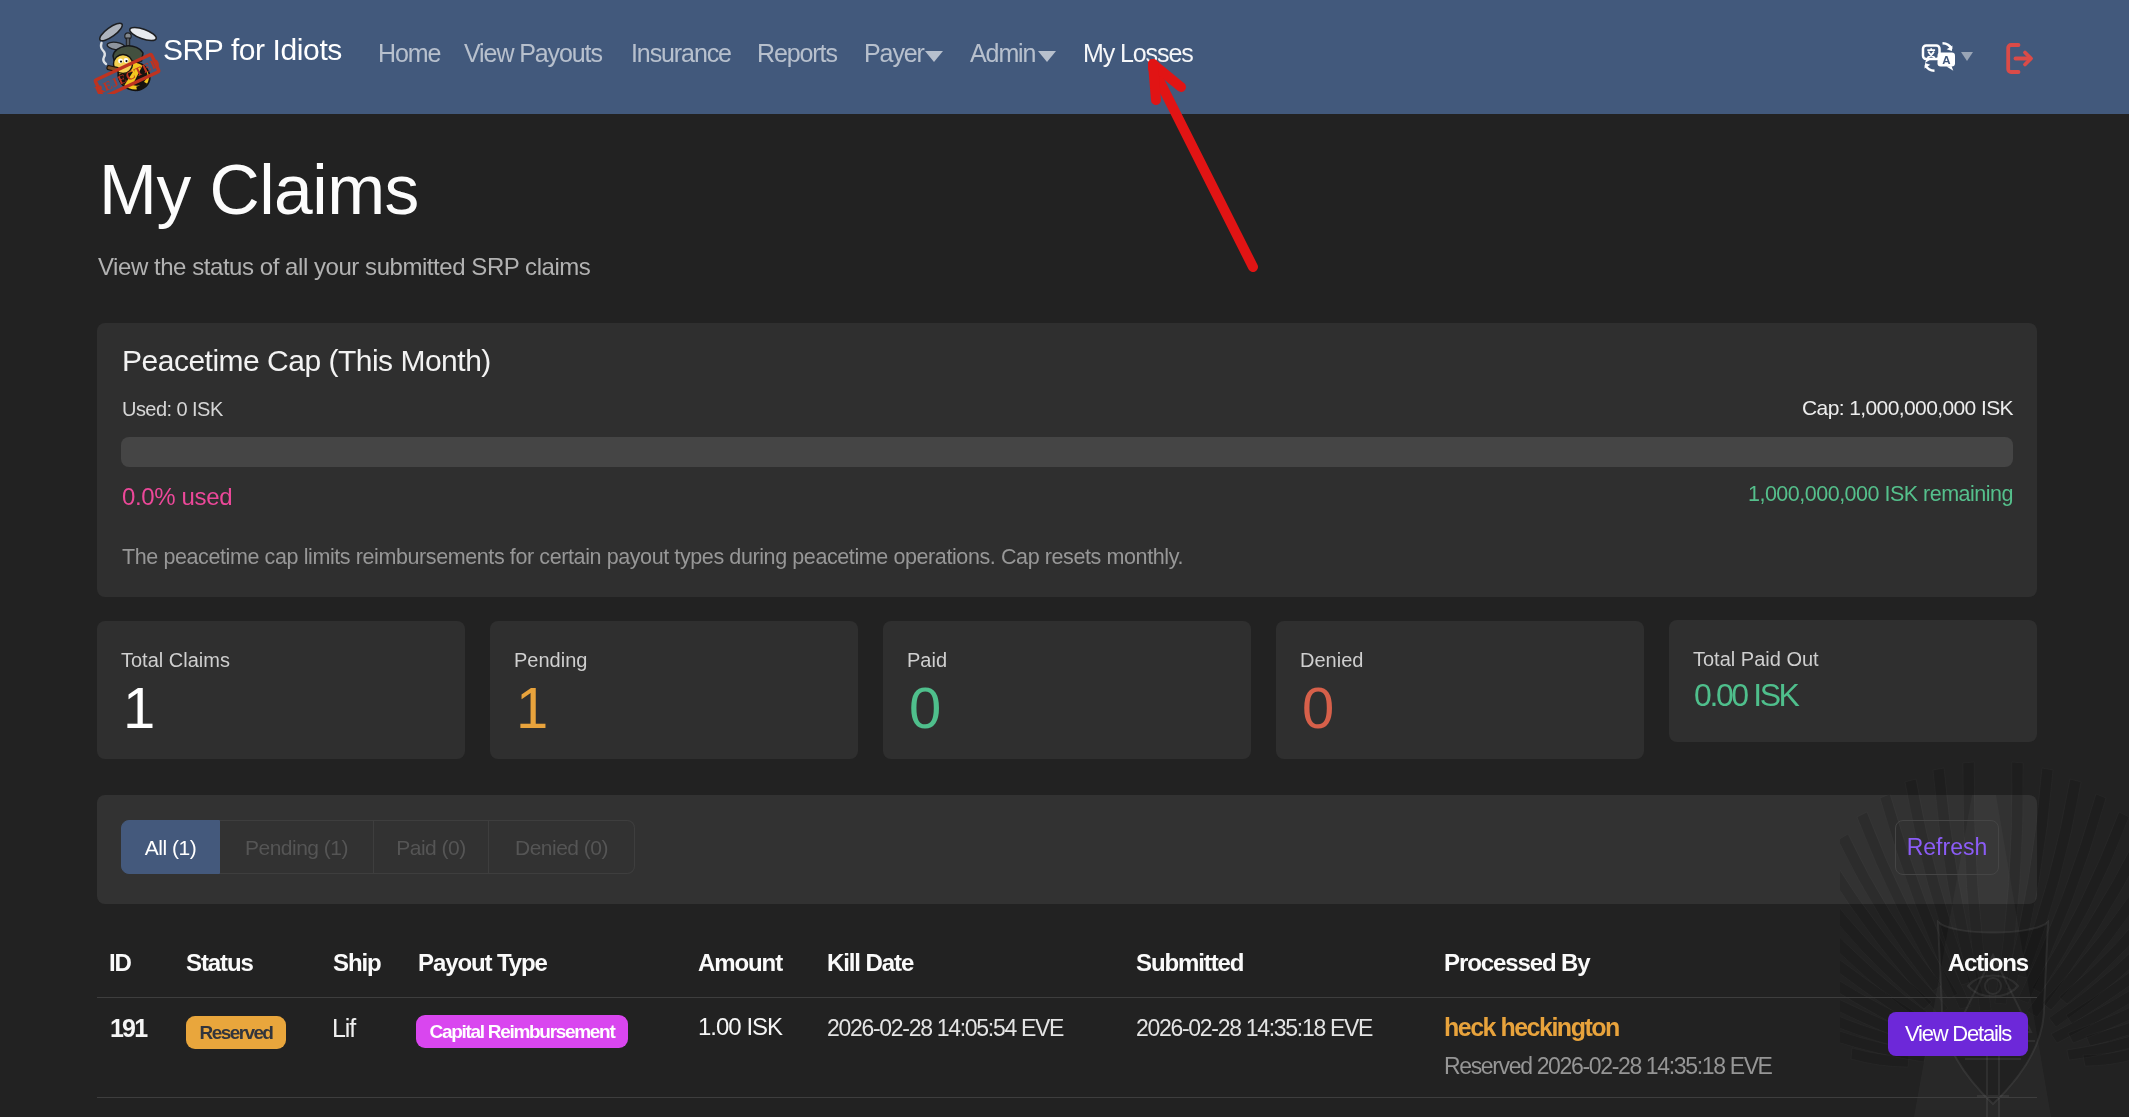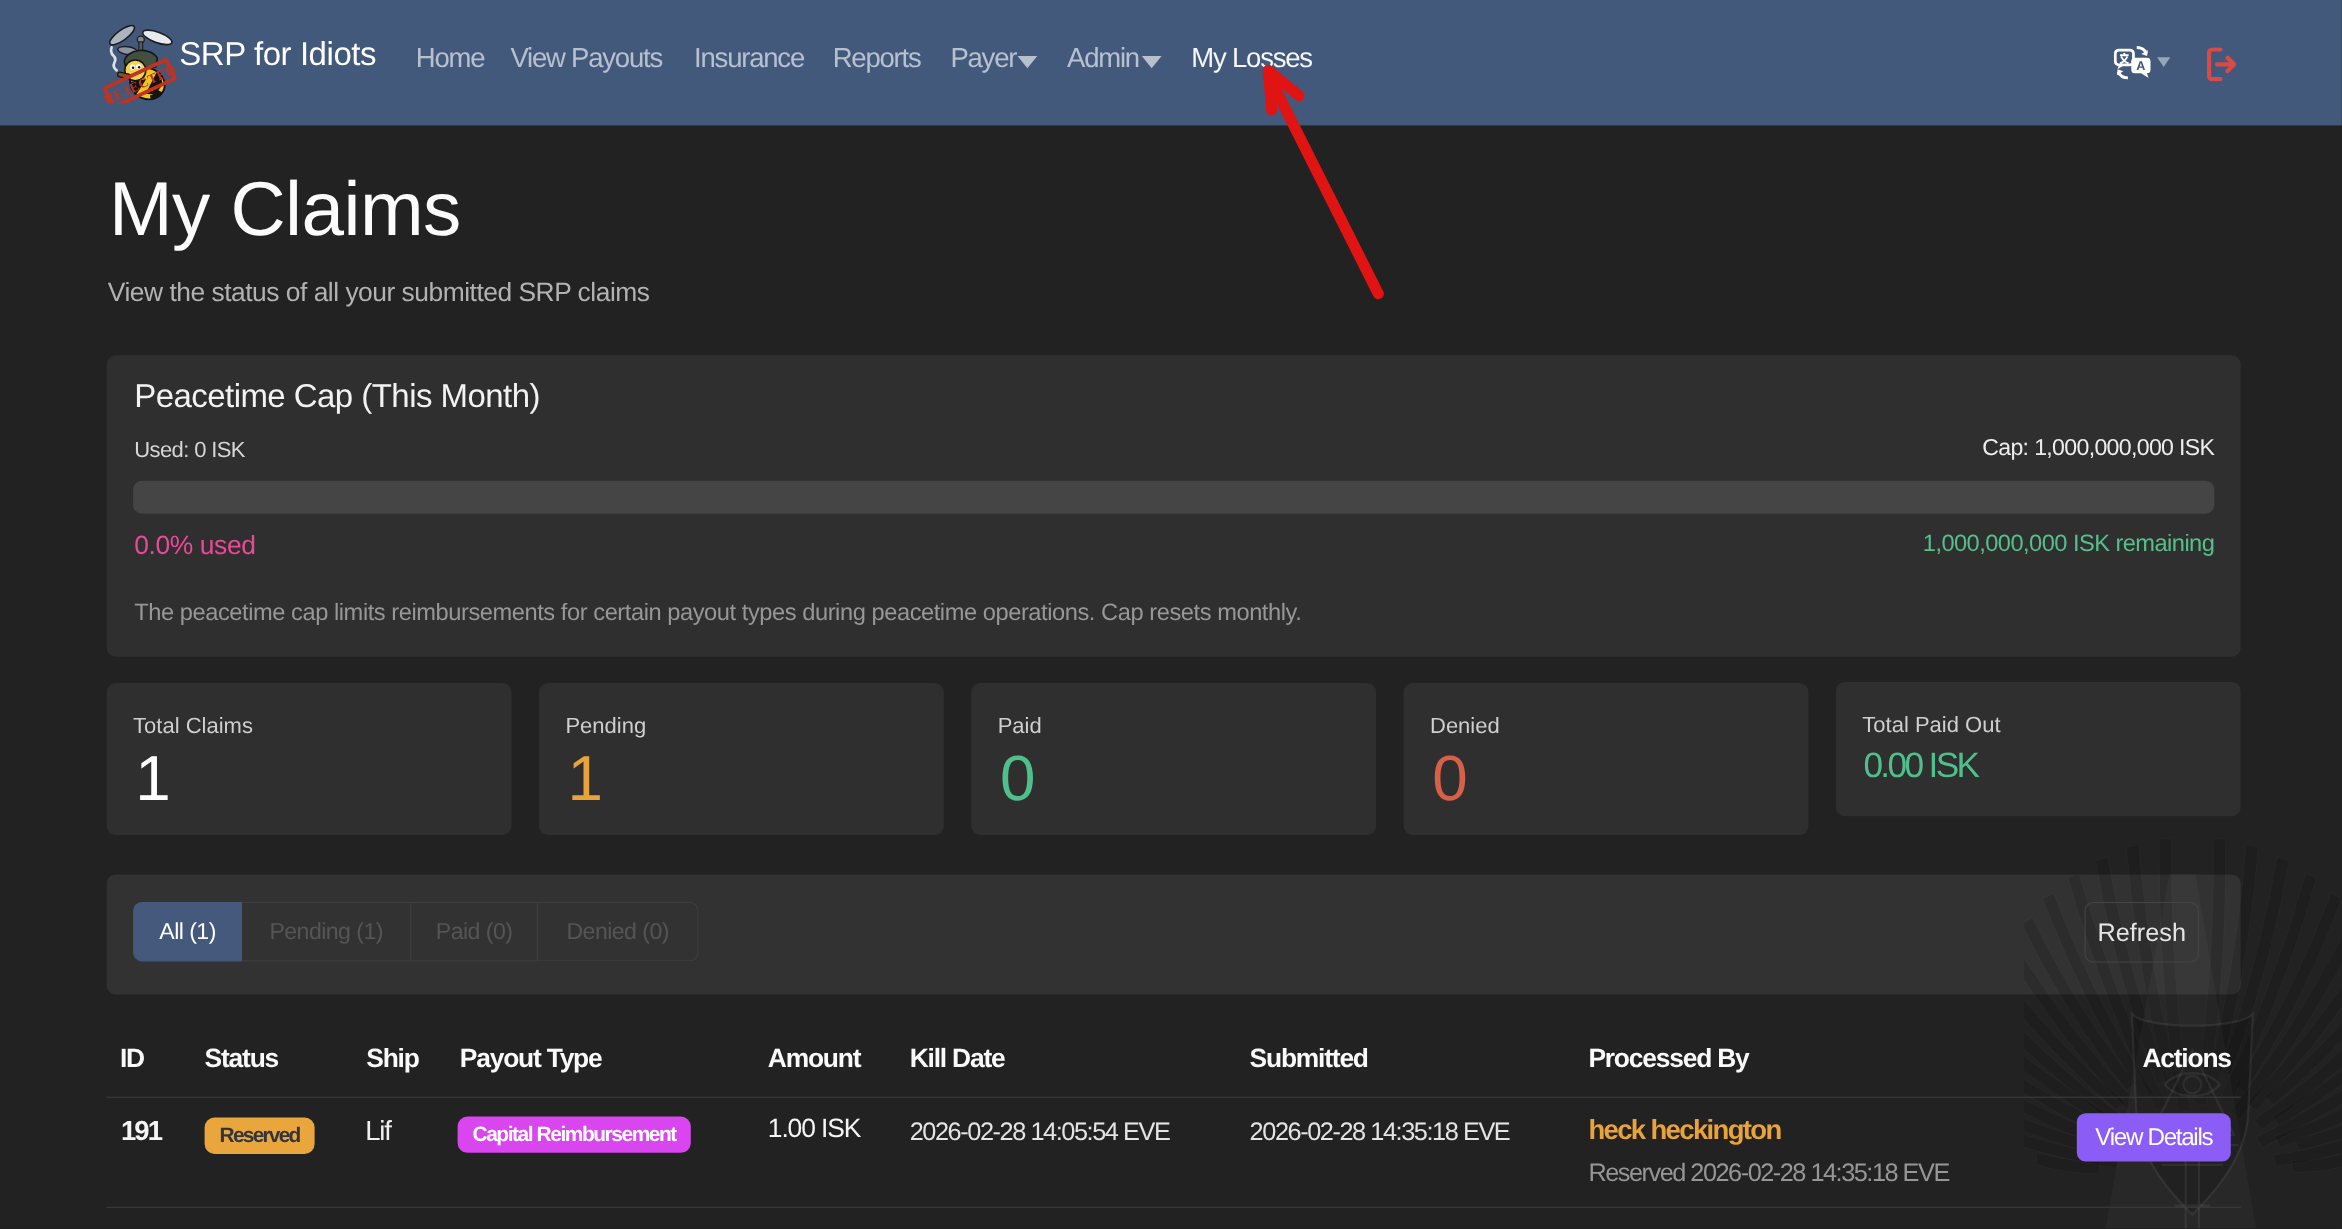--- a/index.html
+++ b/index.html
@@ -171,21 +171,21 @@
   </div>
 
   <div class="card" style="left:97px; top:795px; width:1940px; height:109px; background:rgba(52,52,52,0.9); z-index:2;">
     <div class="abs" style="left:24px; top:25px; display:flex;">
       <div style="width:99px; height:54px; display:flex; align-items:center; justify-content:center; font-size:21px; letter-spacing:-0.5px; background:#44597c; border:1px solid #44597c; border-radius:8px 0 0 8px; color:#fff;">All (1)</div>
       <div style="width:154px; height:54px; display:flex; align-items:center; justify-content:center; font-size:21px; letter-spacing:-0.5px; border:1px solid #3e3e3e; border-left-width:0; color:#555555;">Pending (1)</div>
       <div style="width:115px; height:54px; display:flex; align-items:center; justify-content:center; font-size:21px; letter-spacing:-0.5px; border:1px solid #3e3e3e; border-left-width:0; color:#555555;">Paid (0)</div>
       <div style="width:146px; height:54px; display:flex; align-items:center; justify-content:center; font-size:21px; letter-spacing:-0.5px; border:1px solid #3e3e3e; border-left-width:0; border-radius:0 8px 8px 0; color:#555555;">Denied (0)</div>
     </div>
   </div>
-  <div class="abs" style="left:1895px; top:820px; width:104px; height:55px; border:1px solid #454545; border-radius:8px; color:#e5e5e5; font-size:23px; display:flex; align-items:center; justify-content:center; z-index:5;">Refresh</div>
+  <div class="abs" style="left:1895px; top:820px; width:104px; height:55px; border:1px solid #454545; border-radius:8px; color:#8b5cf6; font-size:23px; display:flex; align-items:center; justify-content:center; z-index:5;">Refresh</div>
 
   <div class="abs" style="left:97px; top:930px; width:1940px; height:187px; z-index:4;">
     <div class="abs th" style="left:12px; top:21px; font-size:24px; font-weight:700; letter-spacing:-1.1px; color:#fafafa;">ID</div>
     <div class="abs th" style="left:89px; top:21px; font-size:24px; font-weight:700; letter-spacing:-1.1px; color:#fafafa;">Status</div>
     <div class="abs th" style="left:236px; top:21px; font-size:24px; font-weight:700; letter-spacing:-1.1px; color:#fafafa;">Ship</div>
     <div class="abs th" style="left:321px; top:21px; font-size:24px; font-weight:700; letter-spacing:-1.1px; color:#fafafa;">Payout Type</div>
     <div class="abs th" style="left:601px; top:21px; font-size:24px; font-weight:700; letter-spacing:-1.1px; color:#fafafa;">Amount</div>
     <div class="abs th" style="left:730px; top:21px; font-size:24px; font-weight:700; letter-spacing:-1.1px; color:#fafafa;">Kill Date</div>
     <div class="abs th" style="left:1039px; top:21px; font-size:24px; font-weight:700; letter-spacing:-1.1px; color:#fafafa;">Submitted</div>
     <div class="abs th" style="left:1347px; top:21px; font-size:24px; font-weight:700; letter-spacing:-1.1px; color:#fafafa;">Processed By</div>
@@ -194,21 +194,21 @@
 
     <div class="abs" style="left:13px; top:86px; font-size:25px; font-weight:700; letter-spacing:-1.8px; color:#f5f5f5;">191</div>
     <div class="badge" style="left:89px; top:86px; width:100px; height:33px; background:#e9a63c; color:#32353c; font-size:19px; letter-spacing:-1.6px;">Reserved</div>
     <div class="abs" style="left:235px; top:86px; font-size:25px; letter-spacing:-1.1px; color:#f0f0f0;">Lif</div>
     <div class="badge" style="left:319px; top:85px; width:212px; height:33px; background:#d946ef; color:#fff; font-size:19px; letter-spacing:-1.3px;">Capital Reimbursement</div>
     <div class="abs" style="left:601px; top:85px; font-size:24px; letter-spacing:-1px; color:#f5f5f5;">1.00 ISK</div>
     <div class="abs" style="left:730px; top:87px; font-size:23px; letter-spacing:-1.3px; color:#e4e4e4;">2026-02-28 14:05:54 EVE</div>
     <div class="abs" style="left:1039px; top:87px; font-size:23px; letter-spacing:-1.3px; color:#e4e4e4;">2026-02-28 14:35:18 EVE</div>
     <div class="abs" style="left:1347px; top:85px; font-size:25px; font-weight:700; letter-spacing:-1.5px; color:#e8a33c;">heck heckington</div>
     <div class="abs" style="left:1347px; top:125px; font-size:23px; letter-spacing:-1.35px; color:#969696;">Reserved 2026-02-28 14:35:18 EVE</div>
-    <div class="badge" style="left:1791px; top:82px; width:140px; height:44px; background:#8b5cf6; color:#fff; font-size:22px; letter-spacing:-1.2px; font-weight:400; border-radius:8px;">View Details</div>
+    <div class="badge" style="left:1791px; top:82px; width:140px; height:44px; background:#6d28d9; color:#fff; font-size:22px; letter-spacing:-1.2px; font-weight:400; border-radius:8px;">View Details</div>
     <div class="abs" style="left:0; top:167px; width:1940px; height:1px; background:#3e3e3e;"></div>
   </div>
 
   <svg style="position:absolute; left:1100px; top:30px; z-index:10;" width="200" height="270" viewBox="0 0 200 270">
     <line x1="153" y1="237" x2="53" y2="38" stroke="#e11414" stroke-width="10" stroke-linecap="round"></line>
     <line x1="53" y1="34" x2="81" y2="57" stroke="#e11414" stroke-width="10" stroke-linecap="round"></line>
     <line x1="53" y1="34" x2="56" y2="70" stroke="#e11414" stroke-width="10" stroke-linecap="round"></line>
   </svg>
 </div>
 

